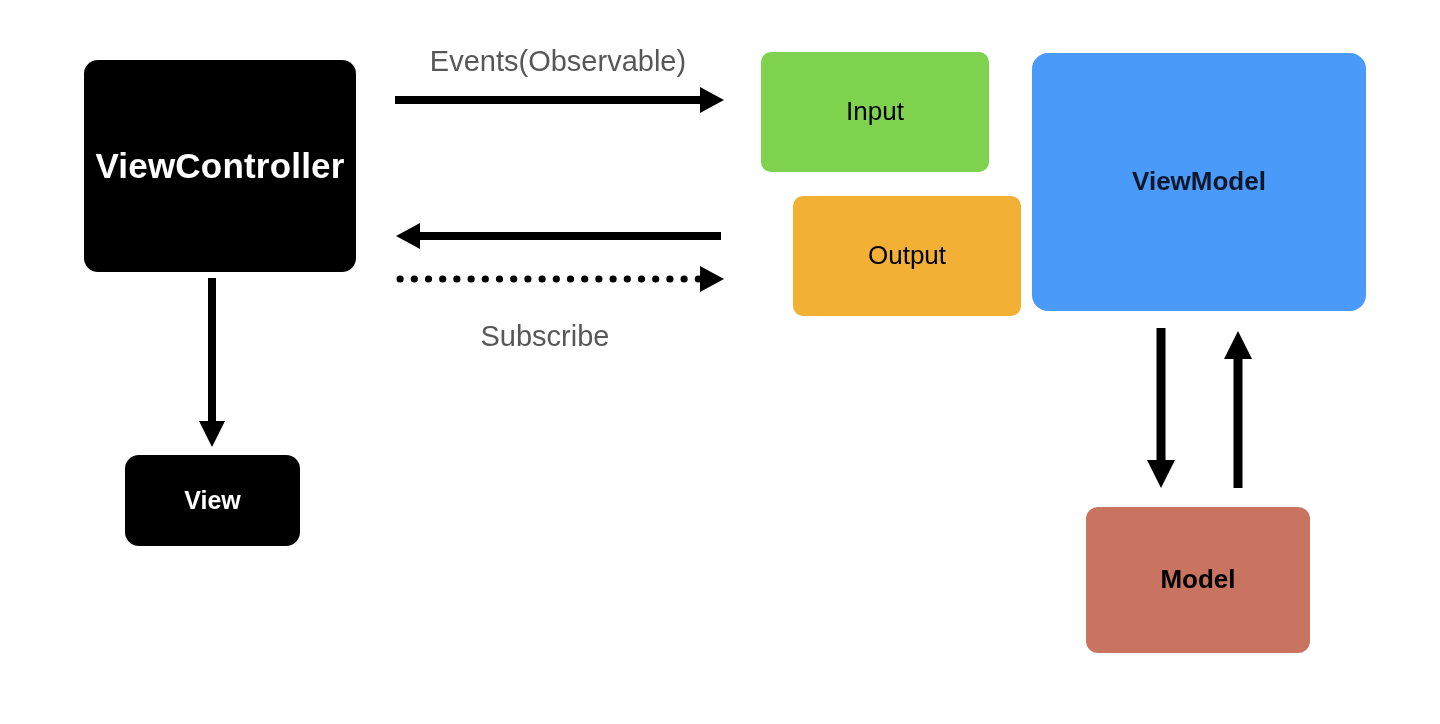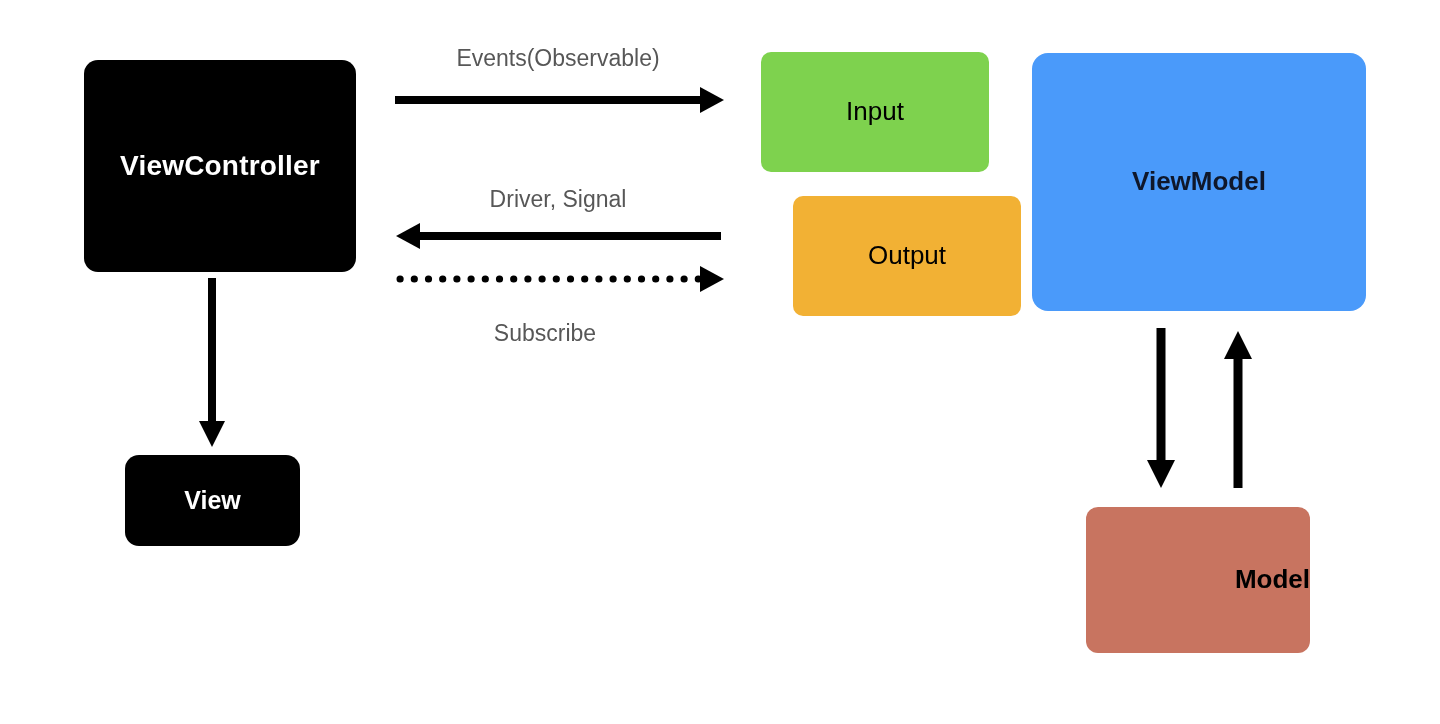--- a/index.html
+++ b/index.html
@@ -31,21 +31,21 @@
     display: block;
     white-space: nowrap;
   }
 
   
   #node-viewcontroller {
     left: 84px;  top: 60px;  width: 272px; height: 212px;
     background: #000000; border-radius: 14px;
   }
   #node-viewcontroller .node-label {
-    color: #ffffff; font-size: 28px; font-weight: bold; letter-spacing: 0.2px;
+    color: #ffffff; font-size: 35px; font-weight: bold; letter-spacing: 0.2px;
   }
 
   #node-view {
     left: 125px; top: 455px; width: 175px; height: 91px;
     background: #000000; border-radius: 14px;
   }
   #node-view .node-label {
     color: #ffffff; font-size: 25px; font-weight: bold;
   }
 
@@ -68,31 +68,31 @@
   #node-viewmodel {
     left: 1032px; top: 53px; width: 334px; height: 258px;
     background: #4A9AFA; border-radius: 16px;
   }
   #node-viewmodel .node-label {
     color: #0f172a; font-size: 26px; font-weight: bold;
   }
 
   #node-model {
     left: 1086px; top: 507px; width: 224px; height: 146px;
-    background: #C87460; border-radius: 12px; justify-content: flex-end;
+    background: #C87460; border-radius: 12px;
   }
   #node-model .node-label {
     color: #000000; font-size: 26px; font-weight: bold;
   }
 
   
   .edge-label {
     position: absolute;
     color: #575757;
-    font-size: 23px;
+    font-size: 29px;
     white-space: nowrap;
     text-align: center;
   }
   #label-events    { left: 395px; top: 45px;  width: 326px; }
   #label-driver    { left: 395px; top: 186px; width: 326px; }
   #label-subscribe { left: 382px; top: 320px; width: 326px; }
 
   
   #edges {
     position: absolute;
@@ -133,21 +133,20 @@
     </g>
 
     <g>
       <line x1="1238" y1="488" x2="1238" y2="356" stroke="#000000" stroke-width="9"></line>
       <polygon points="1224,359 1238,331 1252,359" fill="#000000"></polygon>
     </g>
   </svg>
 
   <div class="edge-label" id="label-events">Events(Observable)</div>
 
-  <div class="edge-label" id="label-driver">Driver, Signal</div>
 
   <div class="edge-label" id="label-subscribe">Subscribe</div>
 
   <div class="node" id="node-viewcontroller">
     <span class="node-label">ViewController</span>
   </div>
 
   <div class="node" id="node-view">
     <span class="node-label">View</span>
   </div>

